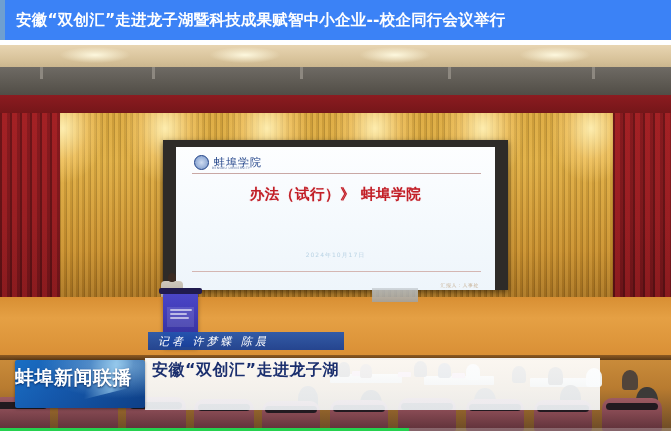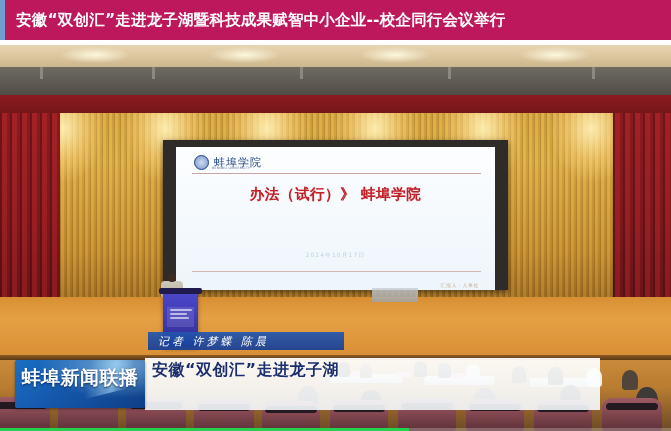--- a/index.html
+++ b/index.html
@@ -14,21 +14,21 @@
     font-family: "DejaVu Sans", "Liberation Sans", sans-serif;
     position: relative;
   }
 
   
   #header-bar {
     position: absolute;
     left: 0; top: 0;
     width: 671px;
     height: 40px;
-    background: #be185d;
+    background: #3b82f6;
     box-sizing: border-box;
     display: flex;
     align-items: center;
   }
   #header-accent {
     position: absolute;
     left: 0; top: 0;
     width: 5px;
     height: 40px;
     background: #6f9fd0;
@@ -281,21 +281,21 @@
     overflow: hidden;
   }
   .logo-swoosh {
     position: absolute; right: -10px; top: -14px;
     width: 90px; height: 46px;
     background: linear-gradient(115deg, rgba(255,255,255,0) 30%, rgba(180,230,255,0.55) 55%, rgba(255,255,255,0) 72%);
     transform: rotate(-14deg);
   }
   #logo-cn {
     position: absolute; left: 0; right: 0; top: 5px;
-    text-align: center;
+    text-align: left;
     color: #ffffff;
     font-size: 19px;
     font-weight: bold;
     letter-spacing: 0.5px;
     text-shadow: 0 1px 2px rgba(0,30,80,0.8);
   }
   #logo-en {
     position: absolute; left: 0; right: 0; bottom: 5px;
     text-align: center;
     color: #b7dcf6;

